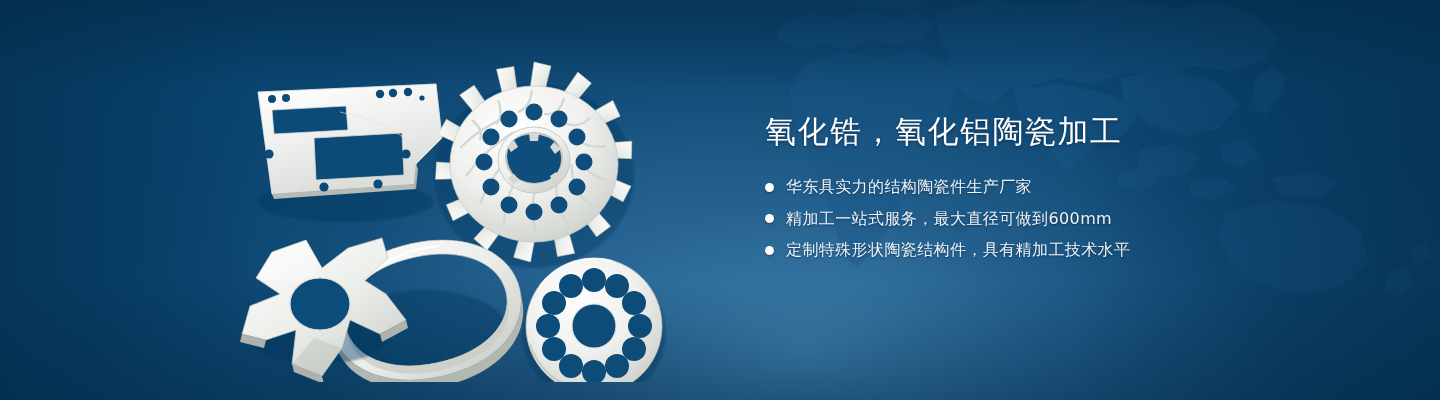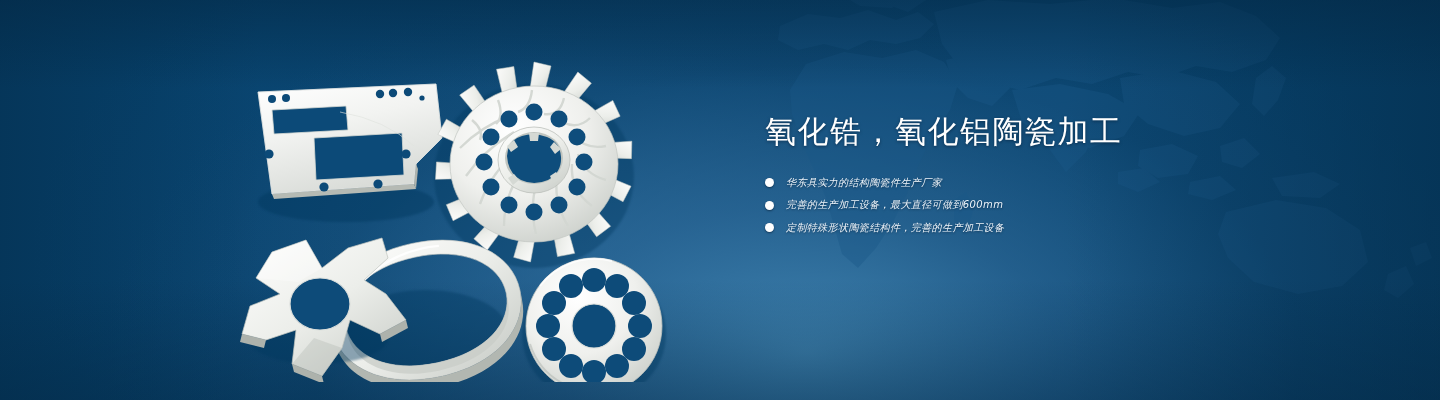--- a/index.html
+++ b/index.html
@@ -71,27 +71,26 @@
   }
   .bullet-dot{
     flex:0 0 auto;
     width:9px;height:9px;
     border-radius:50%;
     background:#ffffff;
     margin-right:12px;
     box-shadow:0 1px 2px rgba(0,15,35,.5);
   }
   .bullet-text{
-    font-size:10px;
+    font-size:16px;
     color:#eef4fa;
     letter-spacing:.4px;
     line-height:1.55;
     text-shadow:0 1px 2px rgba(0,20,40,.5);
     white-space:nowrap;
-    font-style:italic;
   }
 </style>
 </head>
 <body>
 
 <div id="banner">
 
   <div class="bg-base"></div>
   <div class="bg-glow"></div>
 
@@ -364,22 +363,22 @@
   <div class="copy">
     <h1 class="headline">氧化锆，氧化铝陶瓷加工</h1>
 
     <ul class="bullets">
       <li class="bullet">
         <span class="bullet-dot"></span>
         <span class="bullet-text">华东具实力的结构陶瓷件生产厂家</span>
       </li>
       <li class="bullet">
         <span class="bullet-dot"></span>
-        <span class="bullet-text">完善的生产加工设备，最大直径可做到600mm</span>
+        <span class="bullet-text">精加工一站式服务，最大直径可做到600mm</span>
       </li>
       <li class="bullet">
         <span class="bullet-dot"></span>
-        <span class="bullet-text">定制特殊形状陶瓷结构件，完善的生产加工设备</span>
+        <span class="bullet-text">定制特殊形状陶瓷结构件，具有精加工技术水平</span>
       </li>
     </ul>
   </div>
 
 </div>
 
 </body></html>

